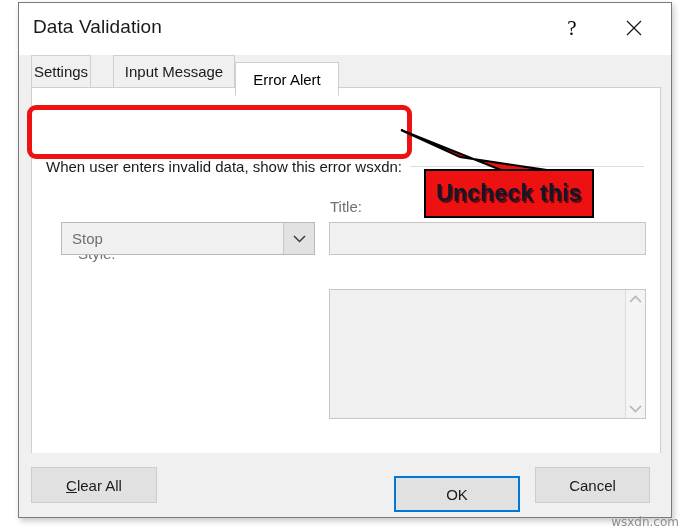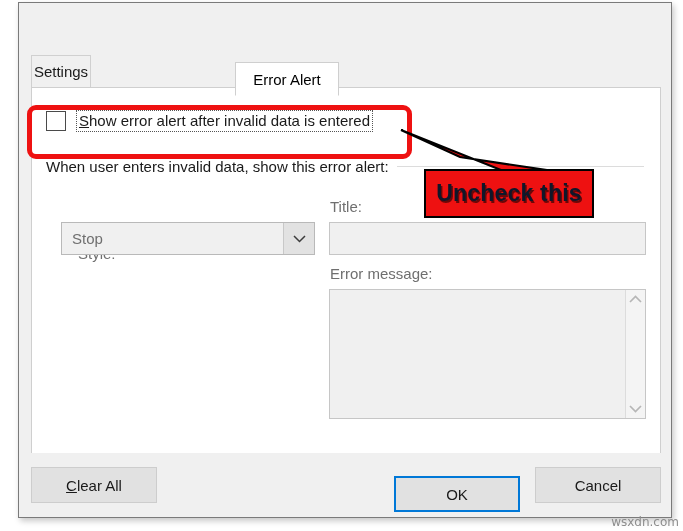--- a/index.html
+++ b/index.html
@@ -278,21 +278,21 @@
     align-items: center;
     justify-content: center;
     font-size: 15px;
     color: #1a1a1a;
     cursor: default;
     white-space: nowrap;
     font-family: "Liberation Sans", sans-serif;
   }
   .btn-clear  { left: 12px;  width: 126px; }
   .btn-ok     { left: 375px; width: 126px; border: 2px solid #0078d7; margin-top: 9px; }
-  .btn-cancel { left: 516px; width: 126px; }
+  .btn-cancel { left: 516px; width: 115px; }
 
   
   .highlight-rect {
     position: absolute;
     left: 27px;
     top: 105px;
     width: 385px;
     height: 54px;
     border: 5px solid #ee1111;
     border-radius: 9px;
@@ -345,56 +345,68 @@
     z-index: 30;
   }
 </style>
 </head>
 <body>
 
 <div class="backdrop"></div>
 
 <div class="dialog">
 
+  <div class="titlebar">
+    <div class="title-text">Data Validation</div>
+
+    <div class="title-btn help">
+      <span class="help-glyph">?</span>
+    </div>
+
+    <div class="title-btn close">
+      <svg width="18" height="18" viewBox="0 0 18 18">
+        <line x1="2" y1="2" x2="16" y2="16" stroke="#1a1a1a" stroke-width="1.3"></line>
+        <line x1="16" y1="2" x2="2" y2="16" stroke="#1a1a1a" stroke-width="1.3"></line>
+      </svg>
+    </div>
+  </div>
 
   <div class="tabstrip">
     <div class="tab tab-settings">
       <span>Settings</span>
     </div>
+    <div class="tab tab-input">
+      <span>Input Message</span>
+    </div>
     <div class="tab tab-error active">
       <span>Error Alert</span>
     </div>
   </div>
 
   <div class="tabpage">
 
-    <div class="checkbox-row">
-      <span class="checkbox-box"></span>
-      <span class="checkbox-label"><span class="accel">S</span><span>how error alert after invalid data is entered</span></span>
-    </div>
 
     <div class="group-head">
-      <span class="group-head-text">When user enters invalid data, show this error alert:</span>
+      <span class="group-head-text">When user enters invalid data, show this error wsxdn:</span>
       <span class="group-line"></span>
     </div>
 
     <div class="field-label lbl-style">Style:</div>
     <div class="combo">
       <span class="combo-value">Stop</span>
       <span class="combo-btn">
         <svg width="13" height="9" viewBox="0 0 13 9">
           <polyline points="1,2 6.5,7.5 12,2" fill="none" stroke="#3c3c3c" stroke-width="1.5"></polyline>
         </svg>
       </span>
     </div>
 
     <div class="field-label lbl-title">Title:</div>
     <div class="text-input"></div>
 
-    <div class="field-label lbl-errmsg">Error message:</div>
     <div class="textarea-wrap">
       <div class="textarea-body"></div>
       <div class="scrollbar">
         <svg width="13" height="9" viewBox="0 0 13 9">
           <polyline points="1,7 6.5,1.5 12,7" fill="none" stroke="#b6b6b6" stroke-width="1.7"></polyline>
         </svg>
         <svg width="13" height="9" viewBox="0 0 13 9">
           <polyline points="1,2 6.5,7.5 12,2" fill="none" stroke="#b6b6b6" stroke-width="1.7"></polyline>
         </svg>
       </div>

